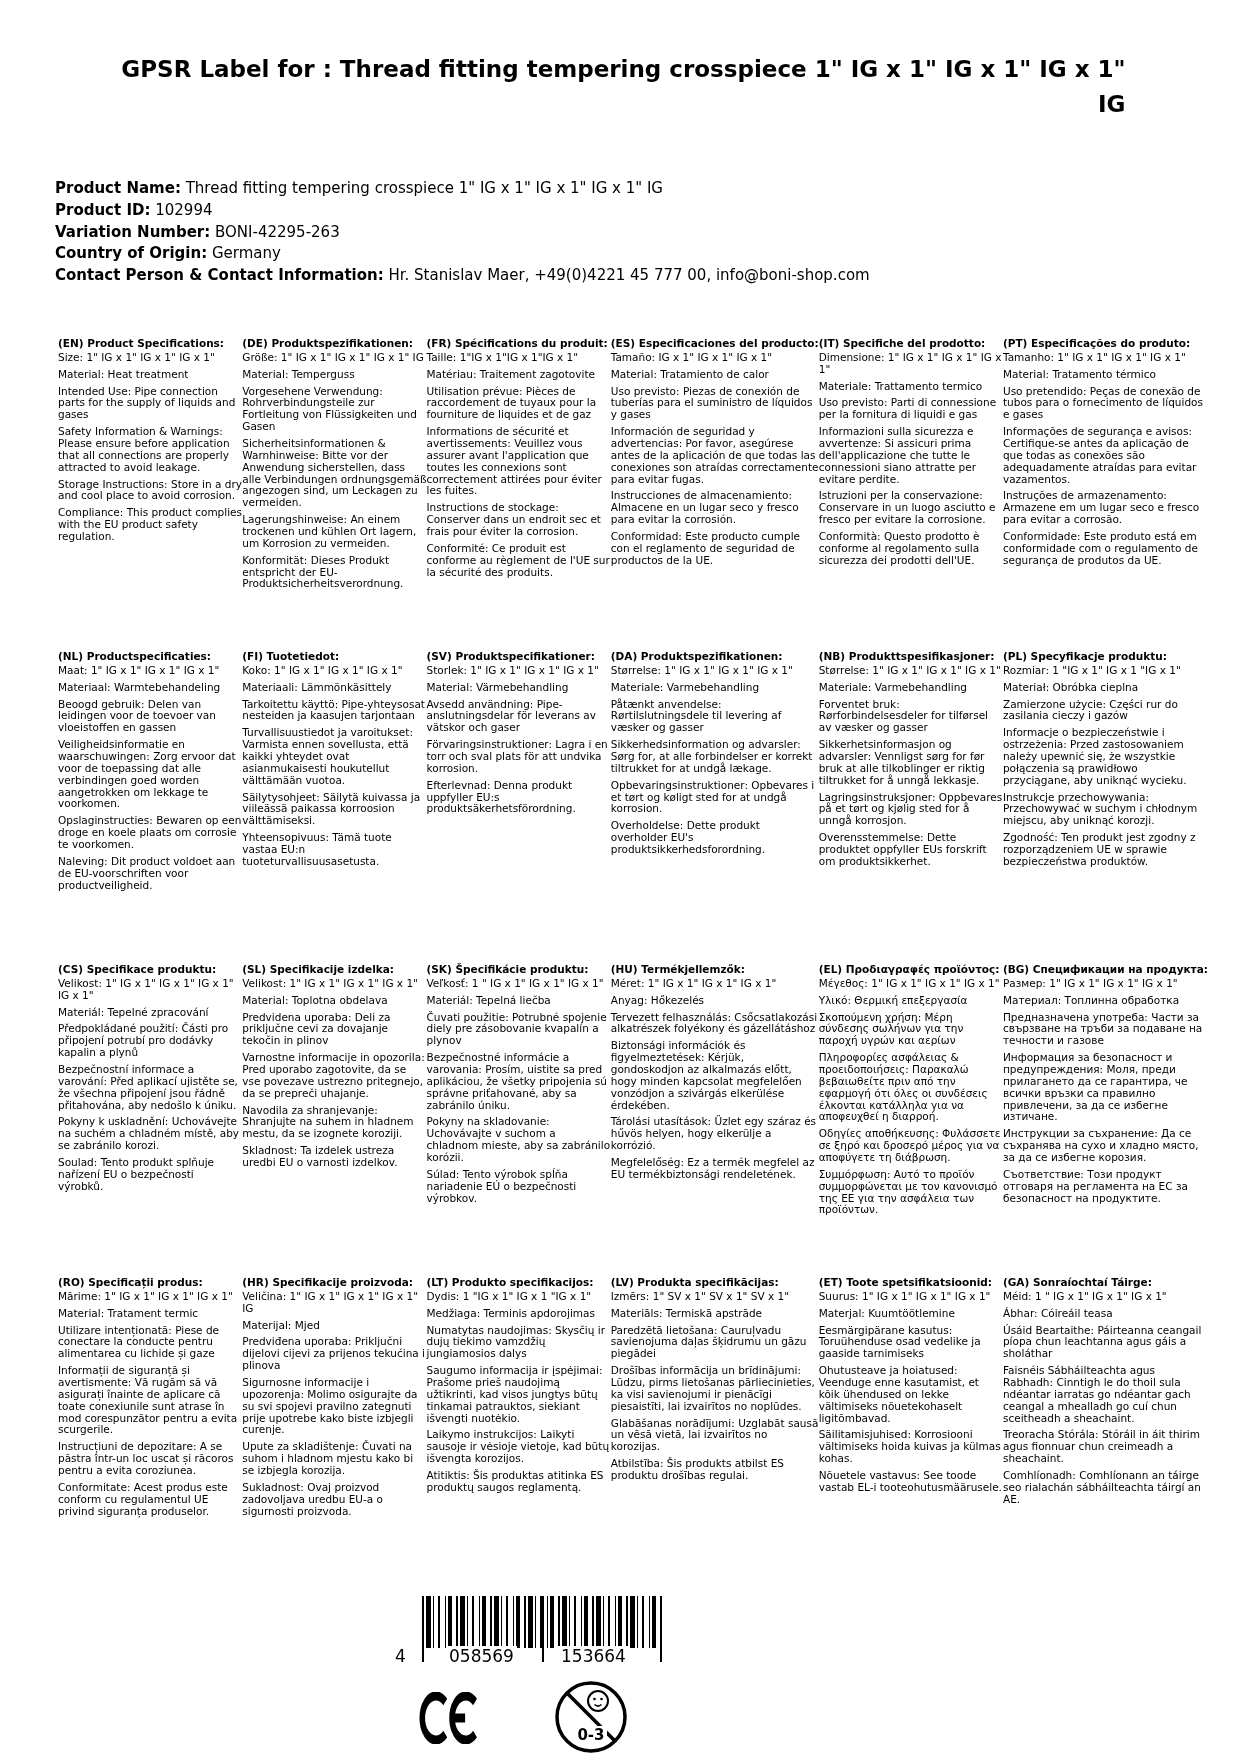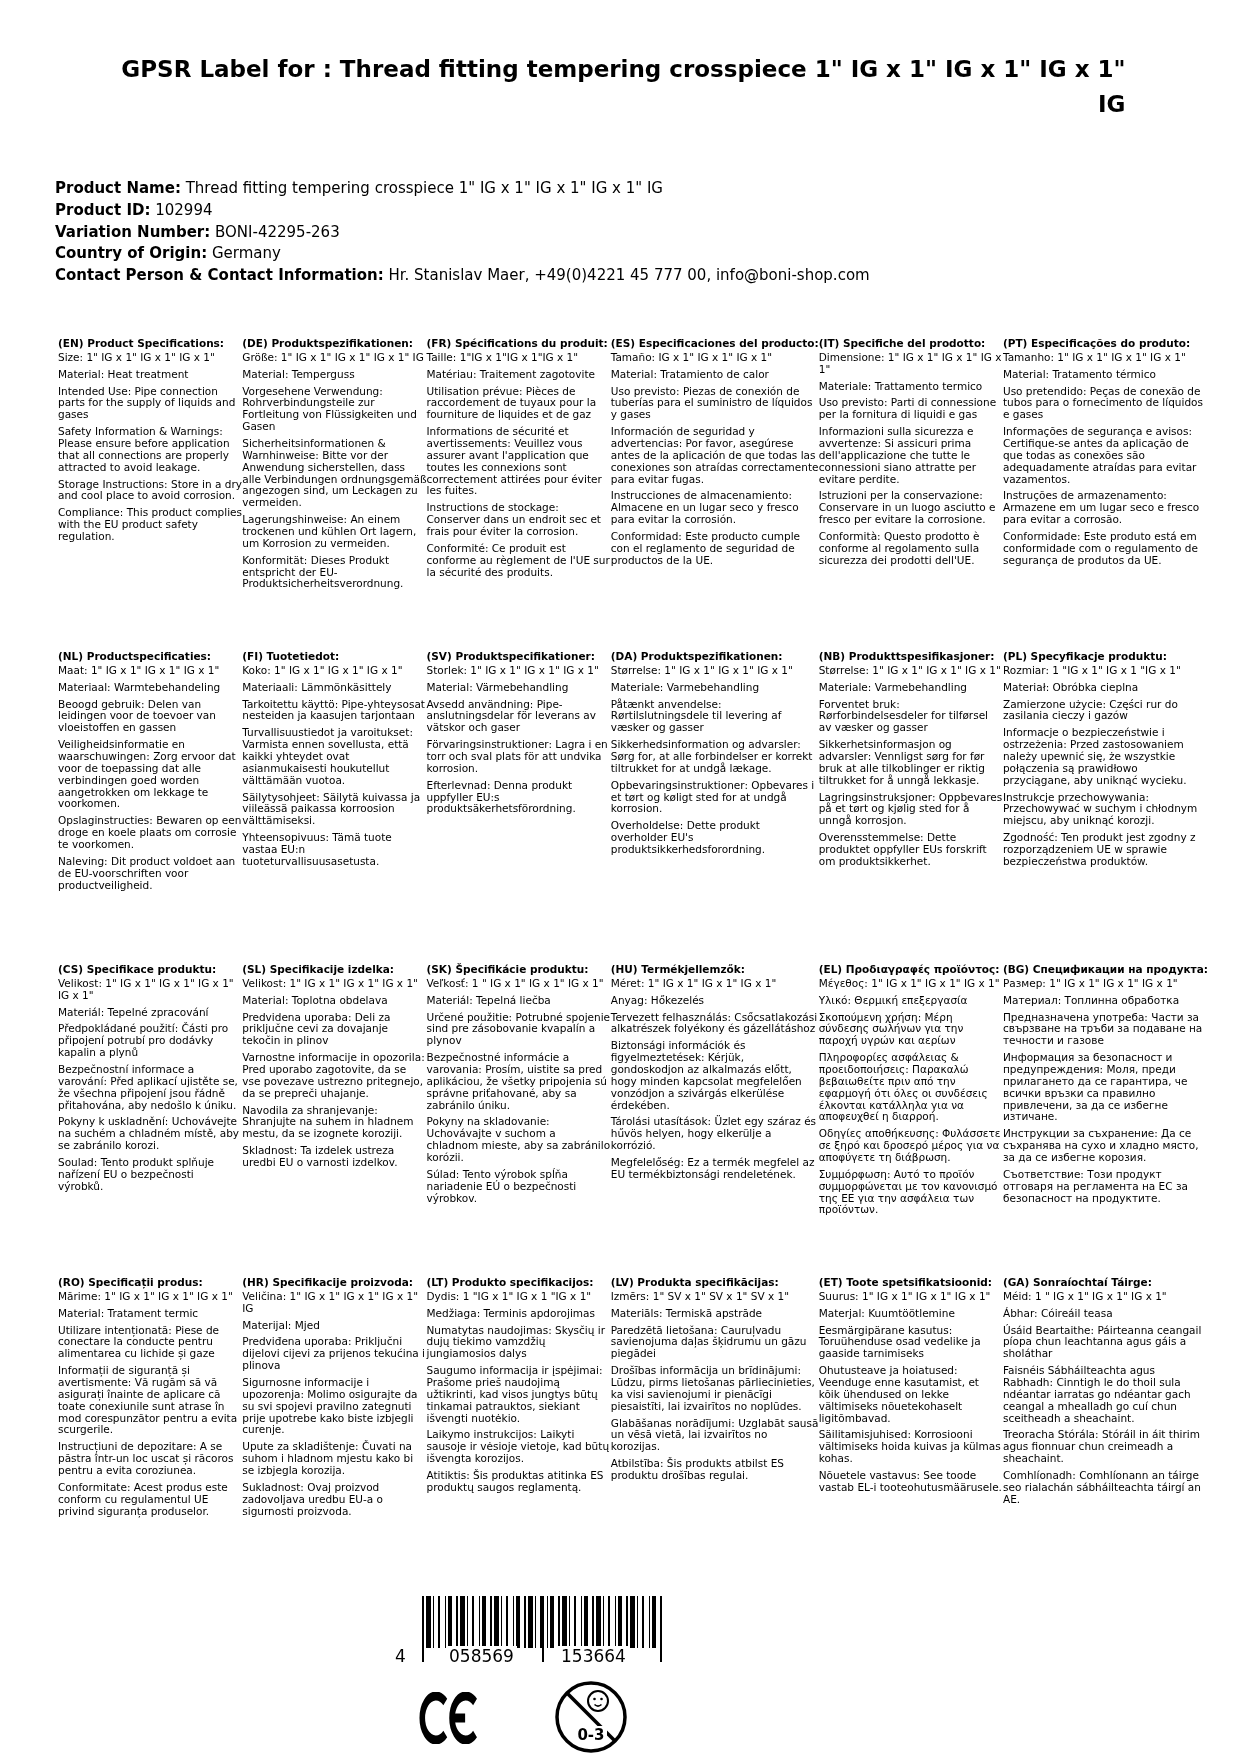--- a/index.html
+++ b/index.html
@@ -185,21 +185,21 @@
       <p>Material: Toplotna obdelava</p>
       <p>Predvidena uporaba: Deli za priključne cevi za dovajanje tekočin in plinov</p>
       <p>Varnostne informacije in opozorila: Pred uporabo zagotovite, da se vse povezave ustrezno pritegnejo, da se prepreči uhajanje.</p>
       <p>Navodila za shranjevanje: Shranjujte na suhem in hladnem mestu, da se izognete koroziji.</p>
       <p>Skladnost: Ta izdelek ustreza uredbi EU o varnosti izdelkov.</p>
     </section>
     <section class="block">
       <h3>(SK) Špecifikácie produktu:</h3>
       <p>Veľkosť: 1 " IG x 1" IG x 1" IG x 1"</p>
       <p>Materiál: Tepelná liečba</p>
-      <p>Určené použitie: Potrubné spojenie sind pre zásobovanie kvapalín a plynov</p>
+      <p>Čuvati použitie: Potrubné spojenie diely pre zásobovanie kvapalín a plynov</p>
       <p>Bezpečnostné informácie a varovania: Prosím, uistite sa pred aplikáciou, že všetky pripojenia sú správne priťahované, aby sa zabránilo úniku.</p>
       <p>Pokyny na skladovanie: Uchovávajte v suchom a chladnom mieste, aby sa zabránilo korózii.</p>
       <p>Súlad: Tento výrobok spĺňa nariadenie EÚ o bezpečnosti výrobkov.</p>
     </section>
     <section class="block">
       <h3>(HU) Termékjellemzők:</h3>
       <p>Méret: 1" IG x 1" IG x 1" IG x 1"</p>
       <p>Anyag: Hőkezelés</p>
       <p>Tervezett felhasználás: Csőcsatlakozási alkatrészek folyékony és gázellátáshoz</p>
       <p>Biztonsági információk és figyelmeztetések: Kérjük, gondoskodjon az alkalmazás előtt, hogy minden kapcsolat megfelelően vonzódjon a szivárgás elkerülése érdekében.</p>

